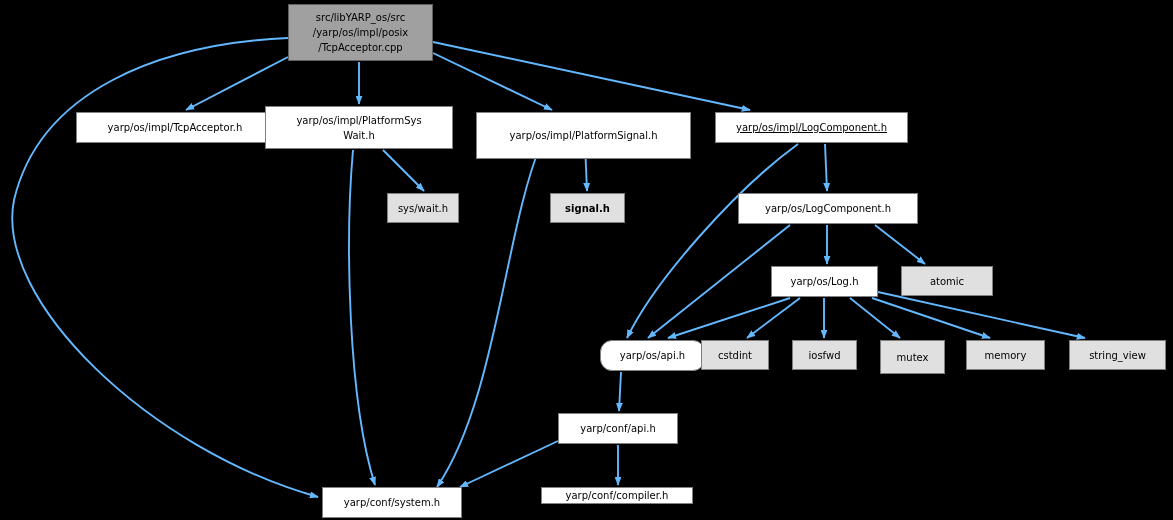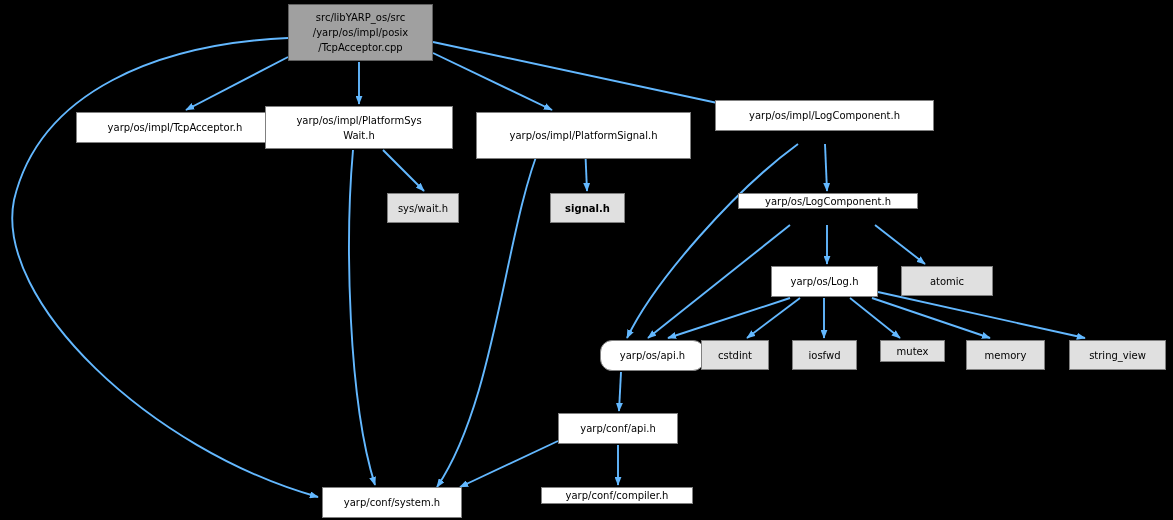--- a/index.html
+++ b/index.html
@@ -92,29 +92,29 @@
       </g>
   </svg>
   <div id="node-layer">
       <div class="node root" style="left: 288px; top: 4px; width: 145px; height: 57px;"><span class="node-label">src/libYARP_os/src
 /yarp/os/impl/posix
 /TcpAcceptor.cpp</span></div>
       <div class="node project" style="left: 44px; top: 112px; width: 198px; height: 31px; margin-left: 32px;"><span class="node-label">yarp/os/impl/TcpAcceptor.h</span></div>
       <div class="node project" style="left: 265px; top: 106px; width: 188px; height: 43px;"><span class="node-label">yarp/os/impl/PlatformSys
 Wait.h</span></div>
       <div class="node project" style="left: 476px; top: 112px; width: 215px; height: 47px;"><span class="node-label">yarp/os/impl/PlatformSignal.h</span></div>
-      <div class="node project" style="left: 715px; top: 100px; width: 219px; height: 31px;"><span class="node-label">yarp/os/impl/LogComponent.h</span></div>
+      <div class="node project" style="left: 715px; top: 112px; width: 193px; height: 31px; text-decoration: underline;"><span class="node-label">yarp/os/impl/LogComponent.h</span></div>
       <div class="node system" style="left: 387px; top: 193px; width: 72px; height: 30px;"><span class="node-label">sys/wait.h</span></div>
       <div class="node system" style="left: 550px; top: 193px; width: 75px; height: 30px; font-weight: bold;"><span class="node-label">signal.h</span></div>
-      <div class="node project" style="left: 738px; top: 193px; width: 180px; height: 16px;"><span class="node-label">yarp/os/LogComponent.h</span></div>
+      <div class="node project" style="left: 738px; top: 193px; width: 180px; height: 31px;"><span class="node-label">yarp/os/LogComponent.h</span></div>
       <div class="node project" style="left: 771px; top: 266px; width: 107px; height: 31px;"><span class="node-label">yarp/os/Log.h</span></div>
       <div class="node system" style="left: 901px; top: 266px; width: 92px; height: 30px;"><span class="node-label">atomic</span></div>
       <div class="node project" style="left: 600px; top: 340px; width: 105px; height: 31px; border-radius: 12px;"><span class="node-label">yarp/os/api.h</span></div>
       <div class="node system" style="left: 701px; top: 340px; width: 68px; height: 30px;"><span class="node-label">cstdint</span></div>
       <div class="node system" style="left: 792px; top: 340px; width: 65px; height: 30px;"><span class="node-label">iosfwd</span></div>
-      <div class="node system" style="left: 880px; top: 340px; width: 65px; height: 22px;"><span class="node-label">mutex</span></div>
+      <div class="node system" style="left: 880px; top: 340px; width: 65px; height: 34px;"><span class="node-label">mutex</span></div>
       <div class="node system" style="left: 966px; top: 340px; width: 79px; height: 30px;"><span class="node-label">memory</span></div>
       <div class="node system" style="left: 1069px; top: 340px; width: 97px; height: 30px;"><span class="node-label">string_view</span></div>
       <div class="node project" style="left: 558px; top: 413px; width: 120px; height: 31px;"><span class="node-label">yarp/conf/api.h</span></div>
       <div class="node project" style="left: 322px; top: 487px; width: 140px; height: 31px;"><span class="node-label">yarp/conf/system.h</span></div>
       <div class="node project" style="left: 541px; top: 487px; width: 152px; height: 17px;"><span class="node-label">yarp/conf/compiler.h</span></div>
     </div>
 </div>
 
 </body></html>

